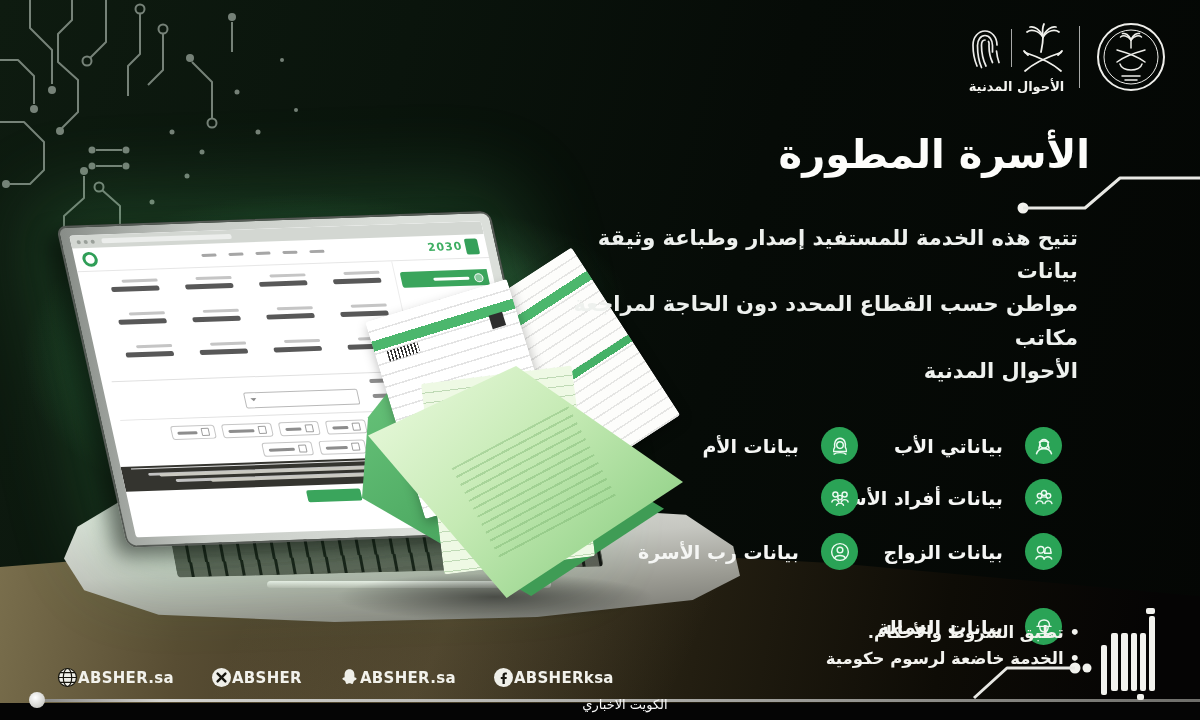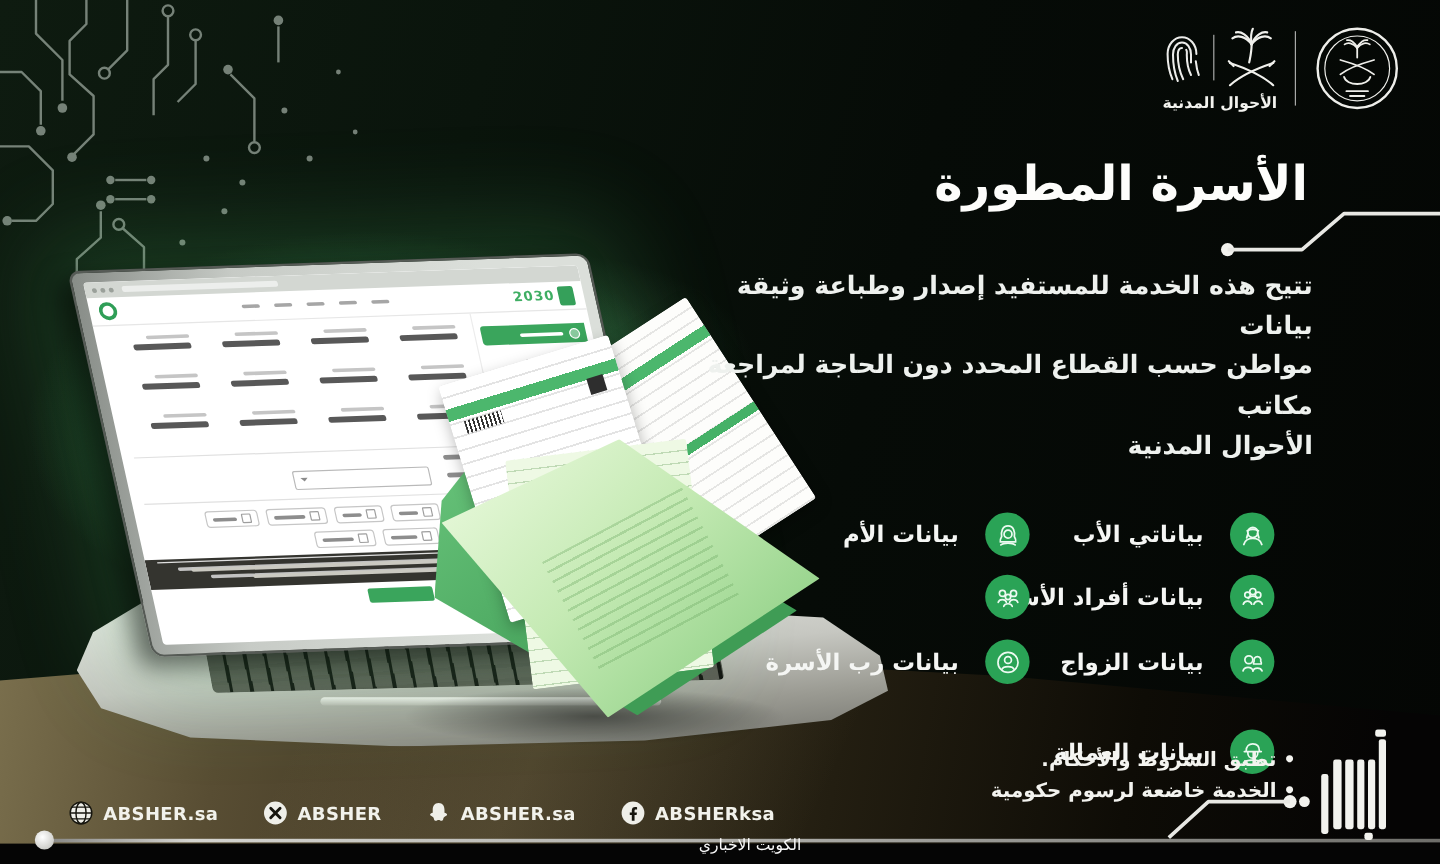--- a/index.html
+++ b/index.html
@@ -113,35 +113,35 @@
   
   .rtl{direction:rtl;}
   .brand{position:absolute;right:32px;top:20px;display:flex;align-items:center;gap:14px;z-index:10;}
   .brand-left{display:flex;flex-direction:column;align-items:center;gap:4px;}
   .brand-row{display:flex;align-items:center;gap:9px;}
   .vsep{width:1px;height:38px;background:rgba(255,255,255,.65);}
   .vsep.tall{height:62px;}
   .brand-label{color:#f3f3ef;font-size:13px;font-weight:bold;}
   .title{position:absolute;right:110px;top:131px;color:#fdfdfb;font-size:40px;font-weight:bold;z-index:10;}
   .title-circuit{position:absolute;left:1010px;top:166px;z-index:10;}
-  .desc{position:absolute;right:106px;top:222px;width:545px;text-align:right;color:#eef1ee;
+  .desc{position:absolute;right:122px;top:222px;width:545px;text-align:right;color:#eef1ee;
         font-size:21px;line-height:1.58;font-weight:600;z-index:10;}
   .opt-heading{position:absolute;right:110px;top:347px;text-align:right;color:#3db069;
         font-size:23px;line-height:1.42;font-weight:bold;z-index:10;}
   .opt-item{position:absolute;display:flex;align-items:center;gap:22px;z-index:10;}
   .opt-item .lbl{color:#f5f6f4;font-size:19px;font-weight:bold;white-space:nowrap;}
   .oicon{width:37px;height:37px;border-radius:50%;background:#2aa356;display:flex;
          align-items:center;justify-content:center;flex:none;}
   .notes{position:absolute;right:120px;top:620px;text-align:right;color:#f3f3ef;
          font-size:16.5px;font-weight:bold;line-height:1.55;z-index:10;}
   .notes-circuit{position:absolute;left:962px;top:650px;z-index:10;}
 
   
   .social{position:absolute;left:57px;top:667px;display:flex;align-items:center;gap:37px;z-index:13;}
-  .social .sitem2{display:flex;align-items:center;gap:8px;}
+  .social .sitem2{display:flex;align-items:center;}
   .social span{color:#f2f2ec;font-size:15px;font-weight:bold;letter-spacing:.3px;}
   .footer-line{position:absolute;left:44px;top:699px;width:1156px;height:2.5px;z-index:12;
       background:linear-gradient(90deg,#8a8a88,#d4d4d0 10%,#a8a8a4 55%,#6e6e6a 100%);}
   .footer-dot{position:absolute;left:29px;top:692px;width:16px;height:16px;border-radius:50%;
       background:radial-gradient(circle at 40% 35%,#ffffff,#cfcfcb 70%,#9f9f9a);z-index:13;}
   .absher-logo{position:absolute;left:1080px;top:596px;z-index:13;}
   .watermark{position:absolute;left:625px;top:697px;transform:translateX(-50%);color:#fafafa;
       font-size:13px;z-index:14;white-space:nowrap;}
 
   svg{display:block;}

